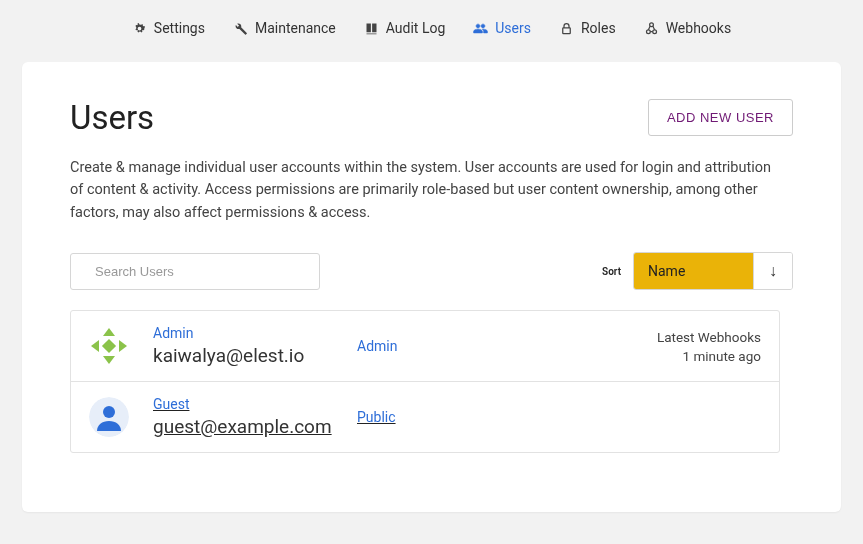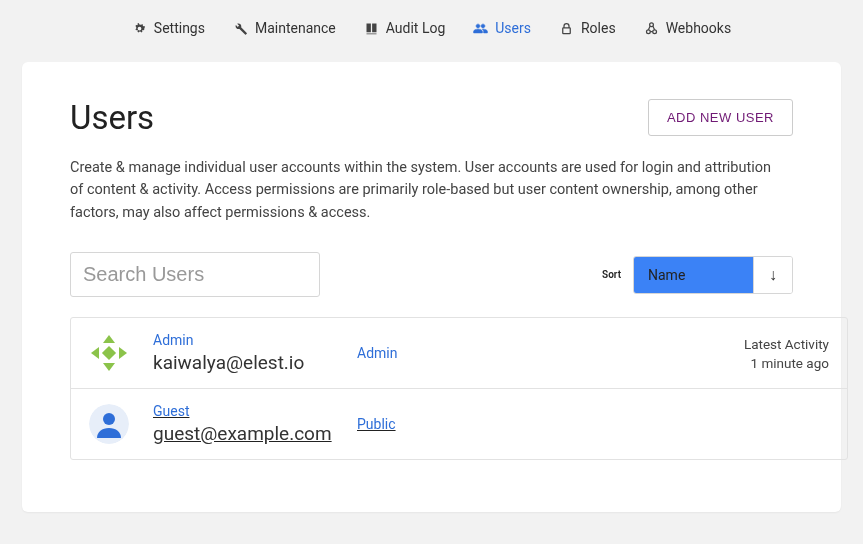--- a/index.html
+++ b/index.html
@@ -66,63 +66,63 @@
     max-width: 710px;
   }
   .controls {
     display: flex;
     align-items: center;
     justify-content: space-between;
     margin-top: 28px;
   }
   .search-input {
     width: 250px;
-    padding: 10px 12px;
+    padding: 10px 24px;
     border: 1px solid #d6d6d6;
     border-radius: 3px;
-    font-size: 20px;
+    font-size: 13px;
     color: #333;
   }
   .search-input::placeholder { color: #999; }
   .sort-group {
     display: flex;
     align-items: center;
     gap: 12px;
   }
   .sort-label { font-size: 10px; font-weight: 600; color: #222; }
   .sort-select-wrap {
     display: flex;
     border: 1px solid #d6d6d6;
     border-radius: 3px;
     overflow: hidden;
   }
   .sort-select {
     padding: 10px 14px;
     min-width: 120px;
     font-size: 14px;
-    background: #3b82f6;
+    background: #eab308;
     border: none;
     border-right: 1px solid #d6d6d6;
   }
   .sort-dir {
     width: 38px;
     display: flex;
     align-items: center;
     justify-content: center;
     background: #fff;
     border: none;
     cursor: pointer;
     font-size: 16px;
     color: #333;
   }
   .user-list {
     margin-top: 20px;
     border: 1px solid #e2e2e2;
     border-radius: 3px;
-    width: 778px;
+    width: 710px;
   }
   .user-row {
     display: flex;
     align-items: center;
     padding: 14px 18px;
     gap: 24px;
     border-bottom: 1px solid #e2e2e2;
   }
   .user-row:last-child { border-bottom: none; text-decoration: underline; }
   .avatar {
@@ -216,21 +216,21 @@
           <polygon points="38,20 30,26 30,14"></polygon>
           <rect x="15" y="15" width="10" height="10" transform="rotate(45 20 20)"></rect>
         </g>
       </svg>
       <div class="user-info">
         <div class="user-name">Admin</div>
         <div class="user-email">kaiwalya@elest.io</div>
       </div>
       <div class="user-role">Admin</div>
       <div class="user-activity">
-        <div>Latest Activity</div>
+        <div>Latest Webhooks</div>
         <div class="act-time">1 minute ago</div>
       </div>
     </div>
 
     <div class="user-row">
       <svg class="avatar" viewBox="0 0 40 40">
         <circle cx="20" cy="20" r="20" fill="#e7eef9"></circle>
         <circle cx="20" cy="15" r="6" fill="#2e6ed8"></circle>
         <path d="M8 34c0-6 5-10 12-10s12 4 12 10" fill="#2e6ed8"></path>
       </svg>

